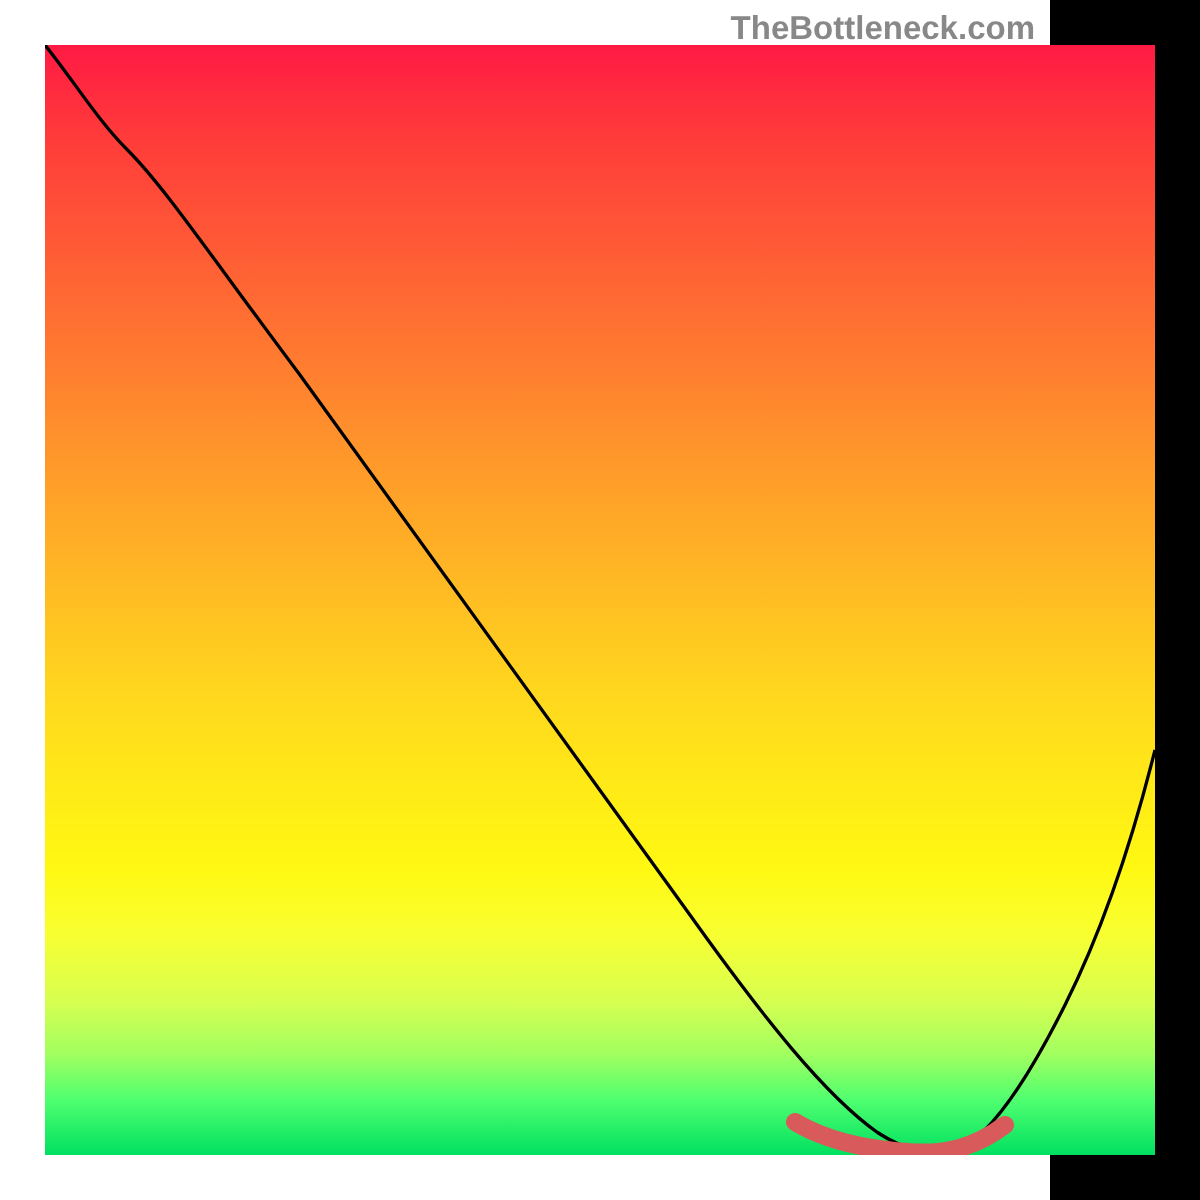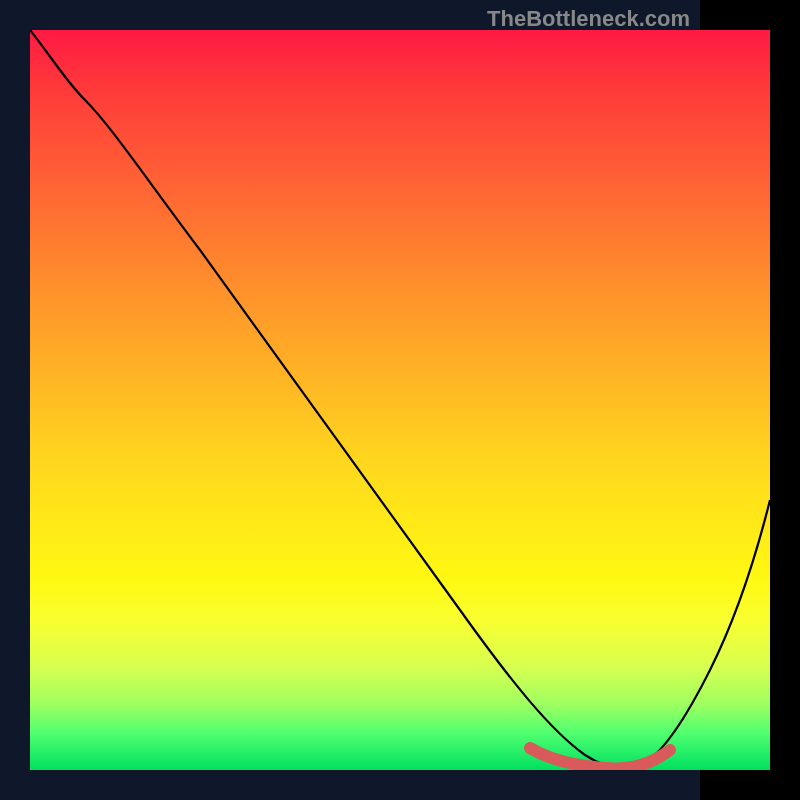--- a/index.html
+++ b/index.html
@@ -1,16 +1,16 @@
 <!DOCTYPE html>
 <html><head>
 <meta charset="utf-8">
 <style>
   html,body{margin:0;padding:0;width:800px;height:800px;background:#000;}
-  .frame{position:absolute;top:0;left:0;width:700px;height:800px;background:#0f172a;}
+  .frame{position:absolute;top:0;left:0;width:700px;height:800px;background:#ffffff;}
   .plot{position:absolute;top:30px;left:30px;width:740px;height:740px;
         background:linear-gradient(to bottom,
           #ff1a44 0%,
           #ff3a3a 8%,
           #ff5a36 18%,
           #ff7a30 28%,
           #ff9a2a 38%,
           #ffb824 48%,
           #ffd61e 58%,
           #ffe818 66%,

